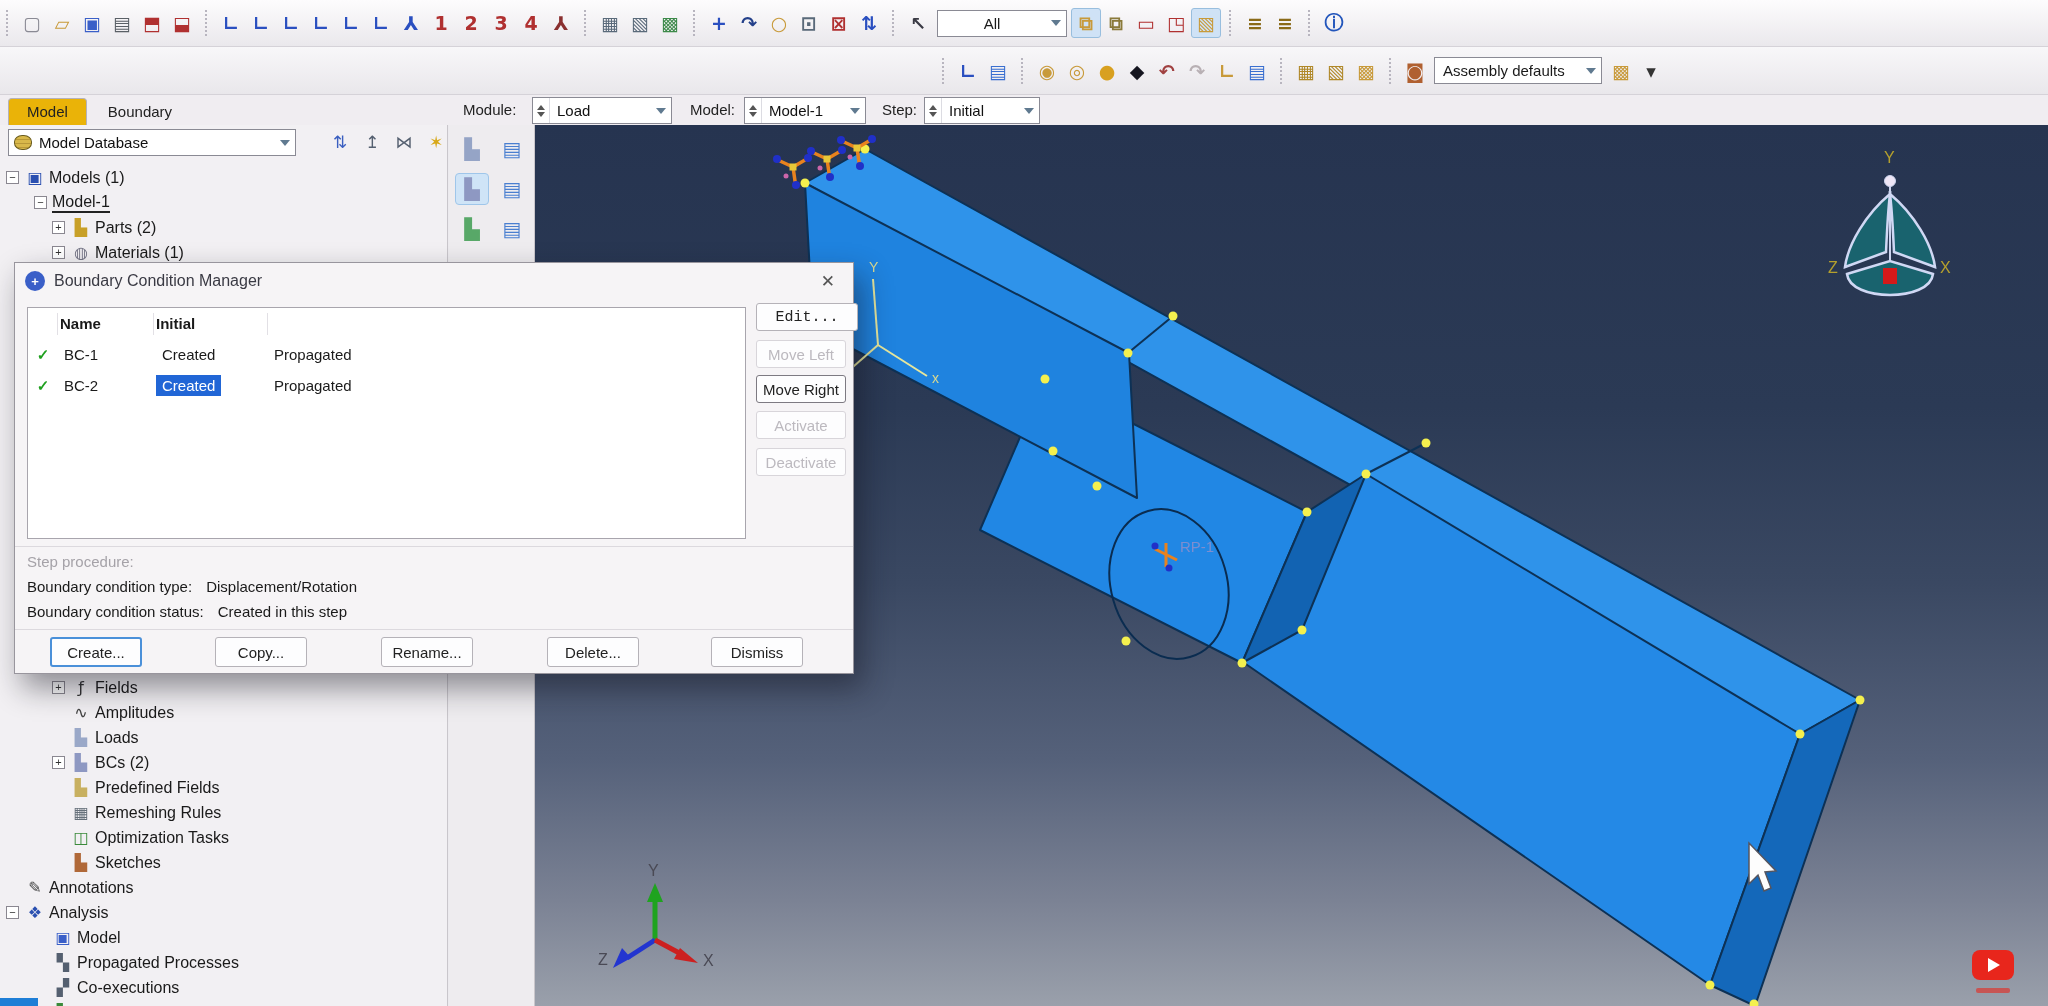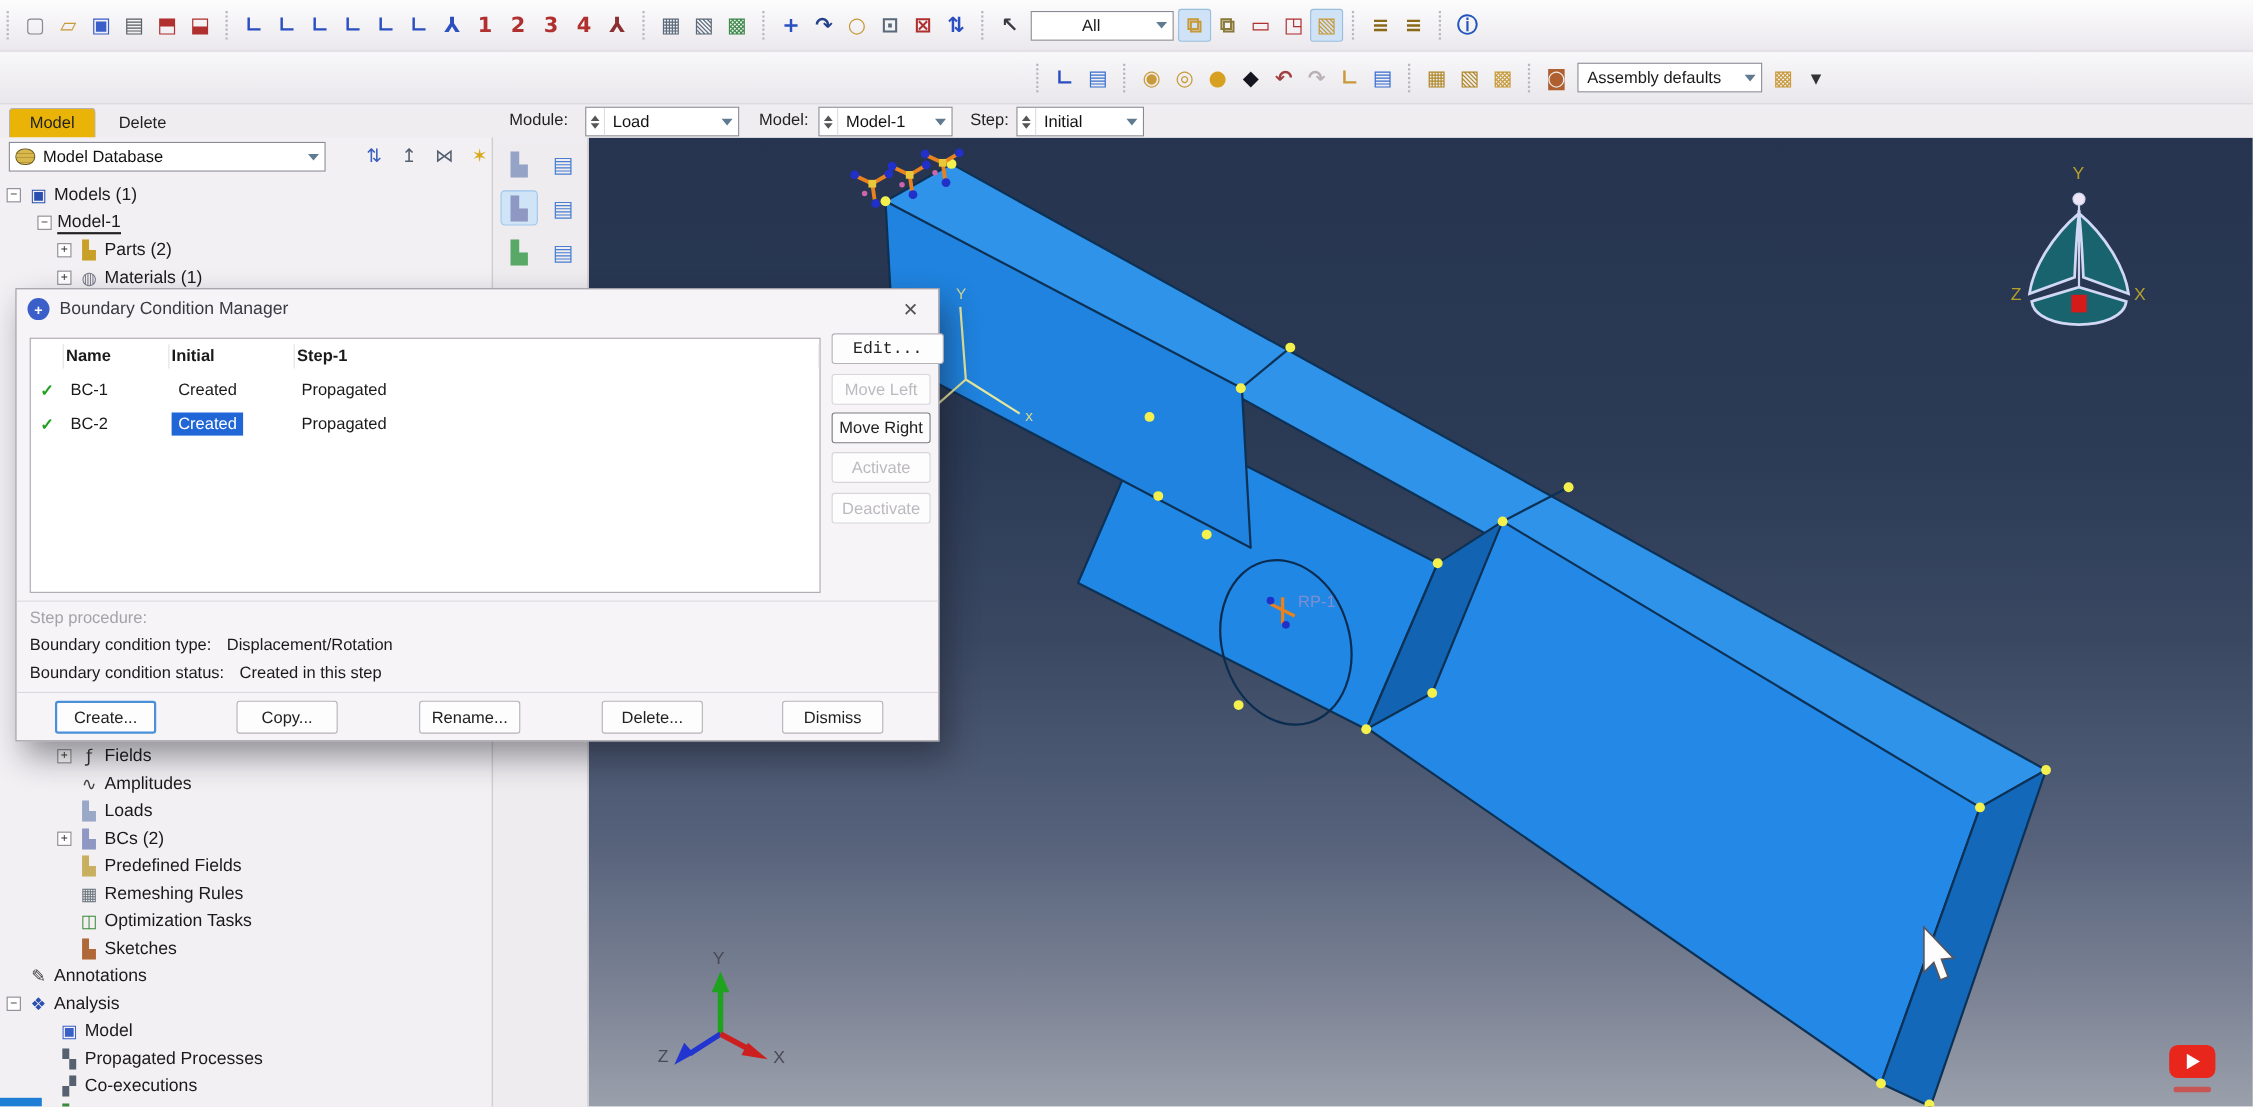--- a/index.html
+++ b/index.html
@@ -199,21 +199,21 @@
         </span>
       </div>
       <span class="ticon" style="color: rgb(200, 154, 58);">▩</span>
       <span class="ticon" style="color: rgb(51, 51, 51);">▾</span>
     </div>
   </div>
 
 <div id="ctxbar">
   <div id="tabs">
       <div class="tab active">Model</div>
-      <div class="tab">Delete</div>
+      <div class="tab">Boundary</div>
     </div>
   <span class="ctxlabel" style="left:463px">Module:</span>
   <div class="combo" style="left:532px;top:2px;width:140px">
     <span class="spin">
         <i class="spin-up"></i>
         <i class="spin-dn"></i>
       </span>
     <span class="val">Load</span>
     <span class="chevbox">
         <i class="chevtri"></i>
@@ -478,21 +478,20 @@
     <span class="dlg-ico">+</span>
     <span class="dlg-title-text">Boundary Condition Manager</span>
     <span class="dlg-close">✕</span>
   </div>
 
   <div id="bc-table">
     <div class="trow2 thead" id="bc-thead">
         <span class="hc c0"></span>
         <span class="hc c1">Name</span>
         <span class="hc c2">Initial</span>
-        <span class="hc c3">Step-1</span>
       </div>
     <div id="bc-rows">
         <div class="trow2">
           <span class="c0 chk">✓</span>
           <span class="c1 cellpad">BC-1</span>
           <span class="c2"><span class="cellpad">Created</span></span>
           <span class="c3 cellpad">Propagated</span>
         </div>
         <div class="trow2">
           <span class="c0 chk">✓</span>

